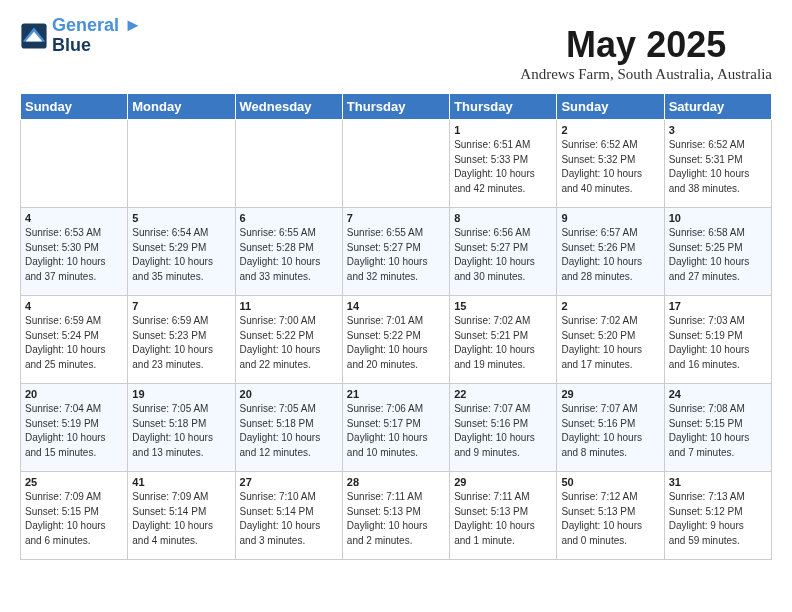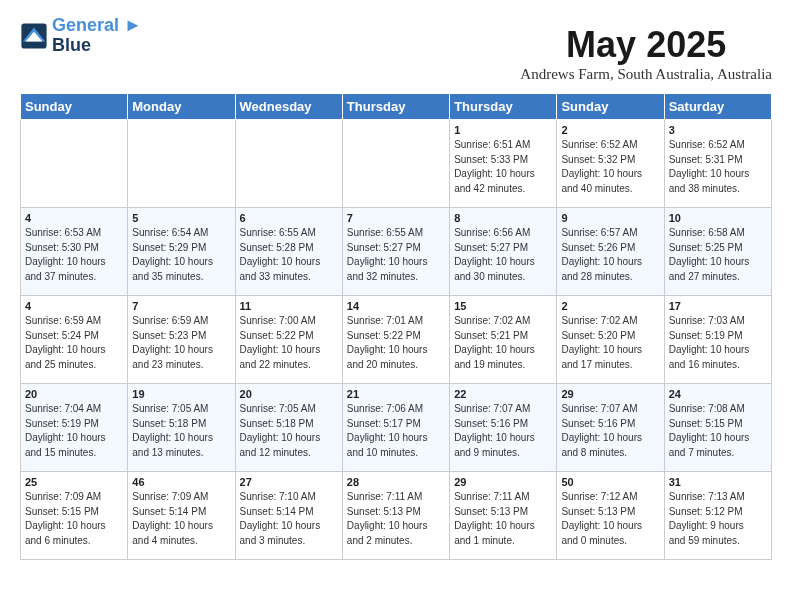--- a/index.html
+++ b/index.html
@@ -235,21 +235,21 @@
             <span class="day-number">24</span>
             <div class="cell-text">Sunrise: 7:08 AM<br>Sunset: 5:15 PM<br>Daylight: 10 hours<br>and 7 minutes.</div>
           </td>
         </tr>
         <tr>
           <td>
             <span class="day-number">25</span>
             <div class="cell-text">Sunrise: 7:09 AM<br>Sunset: 5:15 PM<br>Daylight: 10 hours<br>and 6 minutes.</div>
           </td>
           <td>
-            <span class="day-number">46</span>
+            <span class="day-number">41</span>
             <div class="cell-text">Sunrise: 7:09 AM<br>Sunset: 5:14 PM<br>Daylight: 10 hours<br>and 4 minutes.</div>
           </td>
           <td>
             <span class="day-number">27</span>
             <div class="cell-text">Sunrise: 7:10 AM<br>Sunset: 5:14 PM<br>Daylight: 10 hours<br>and 3 minutes.</div>
           </td>
           <td>
             <span class="day-number">28</span>
             <div class="cell-text">Sunrise: 7:11 AM<br>Sunset: 5:13 PM<br>Daylight: 10 hours<br>and 2 minutes.</div>
           </td>

